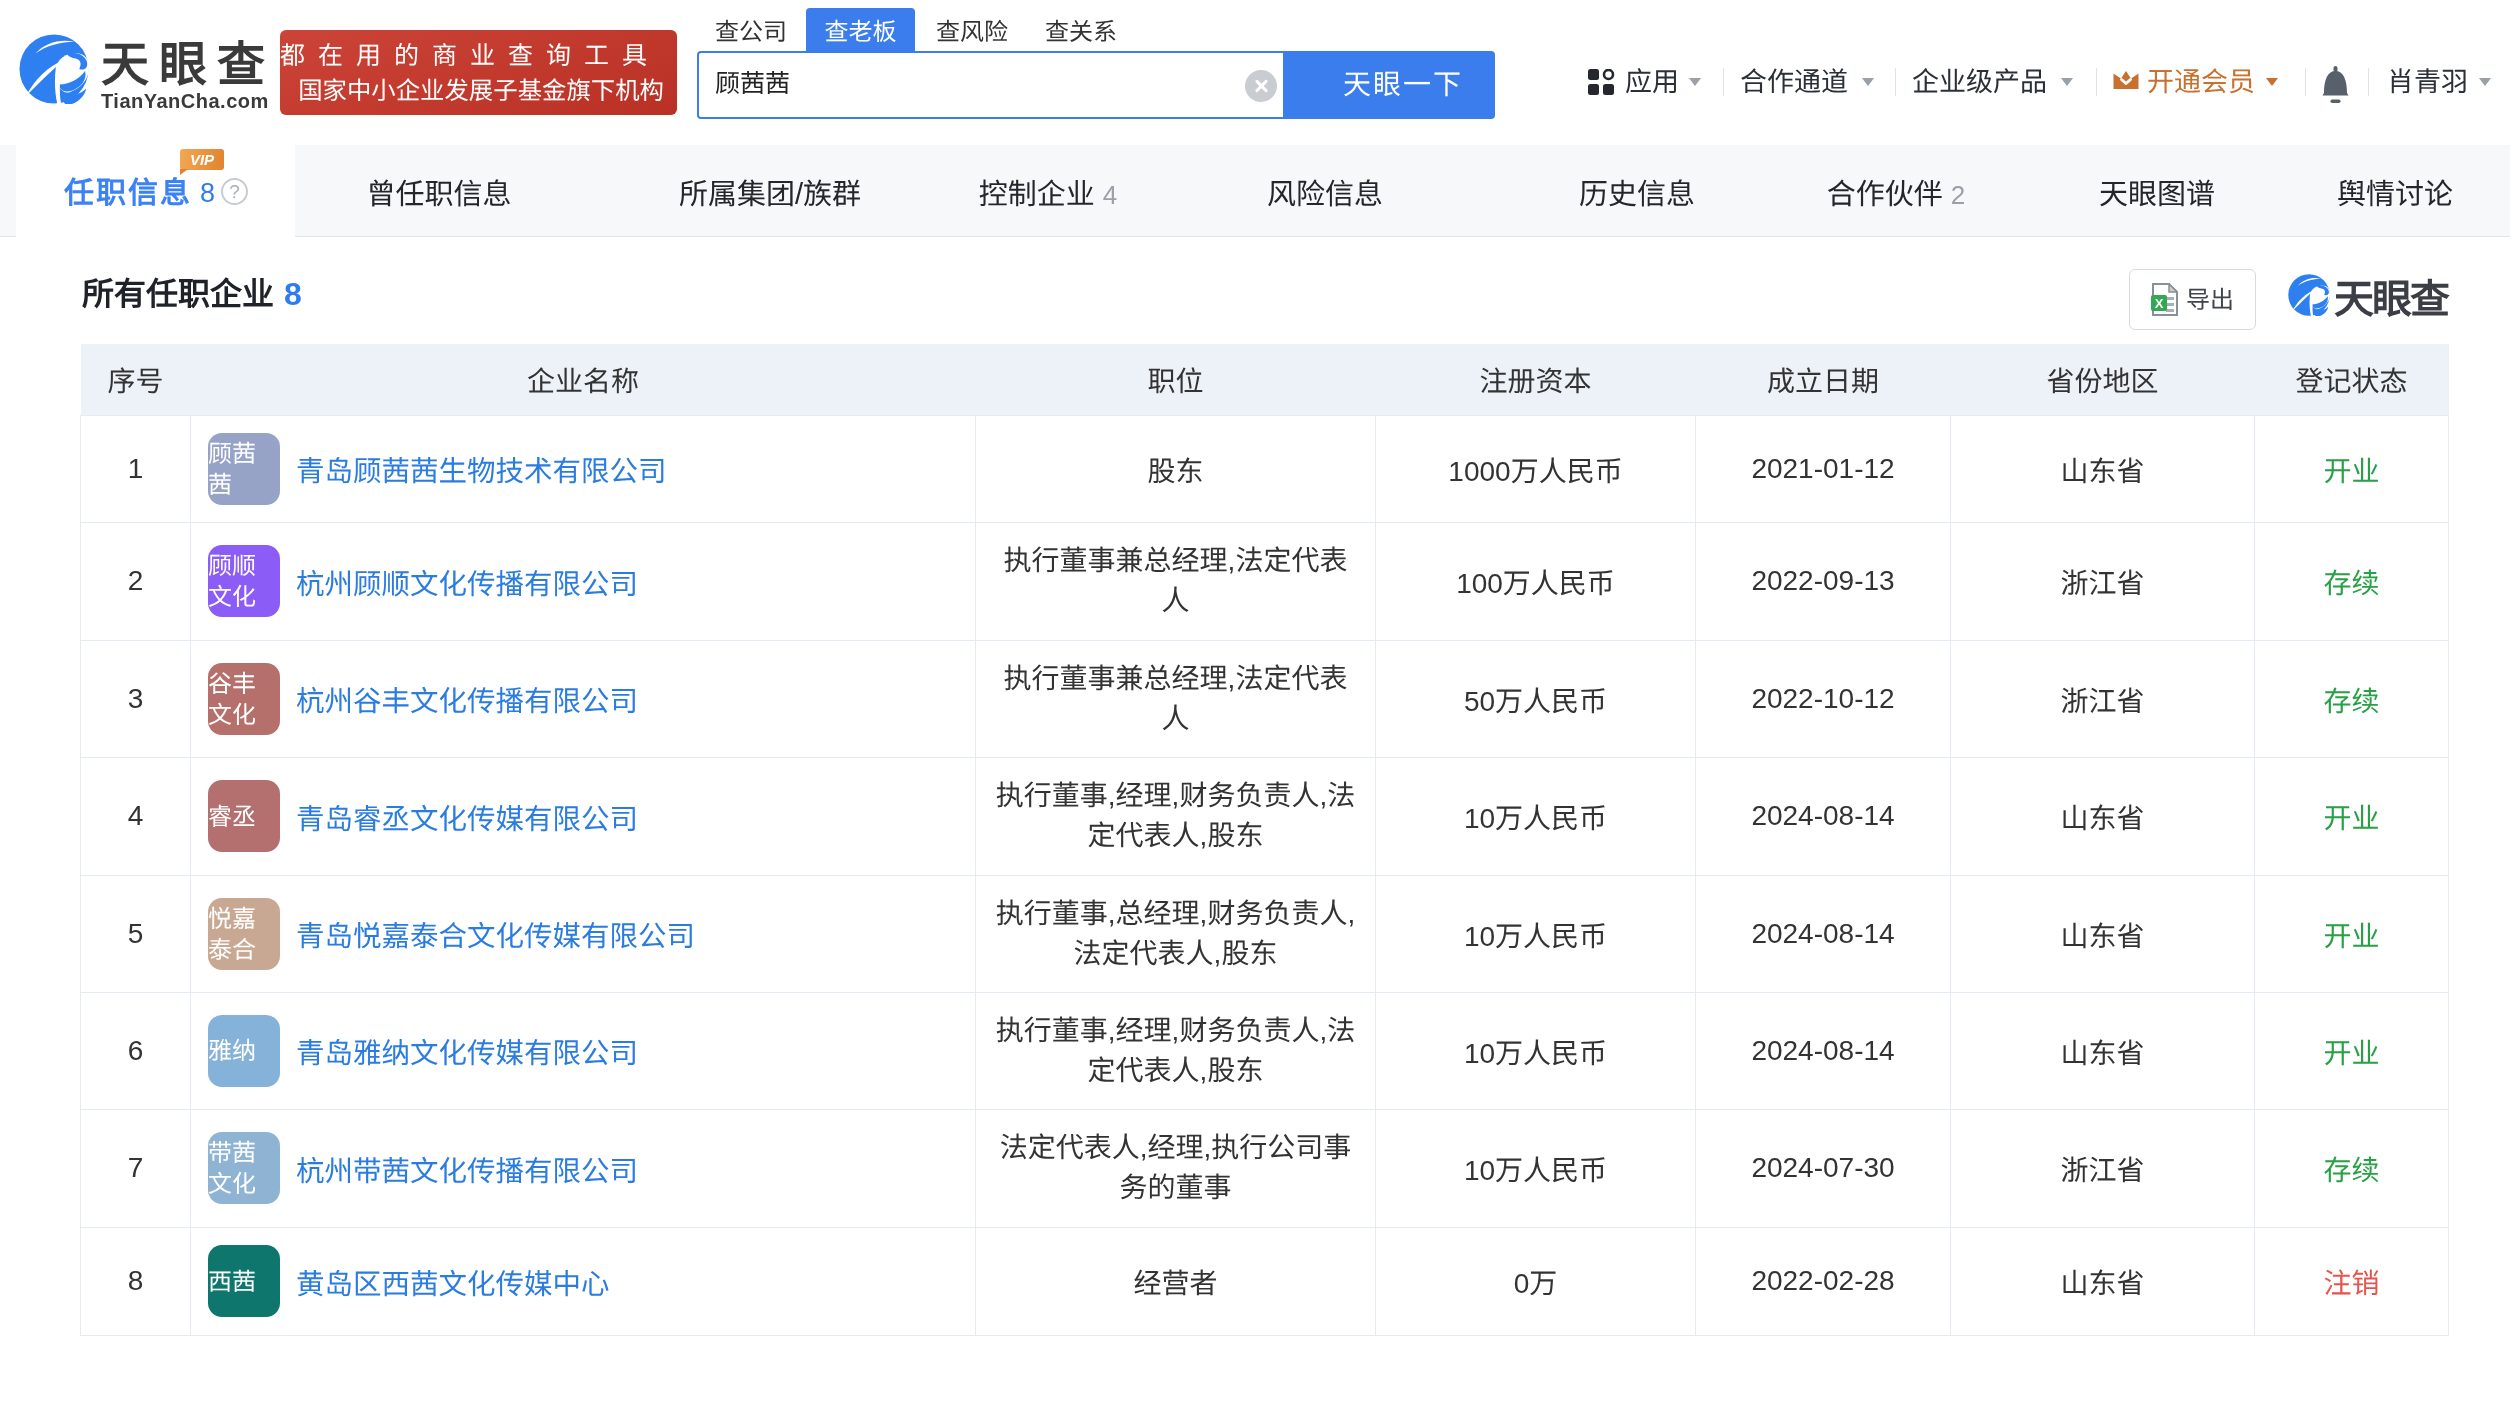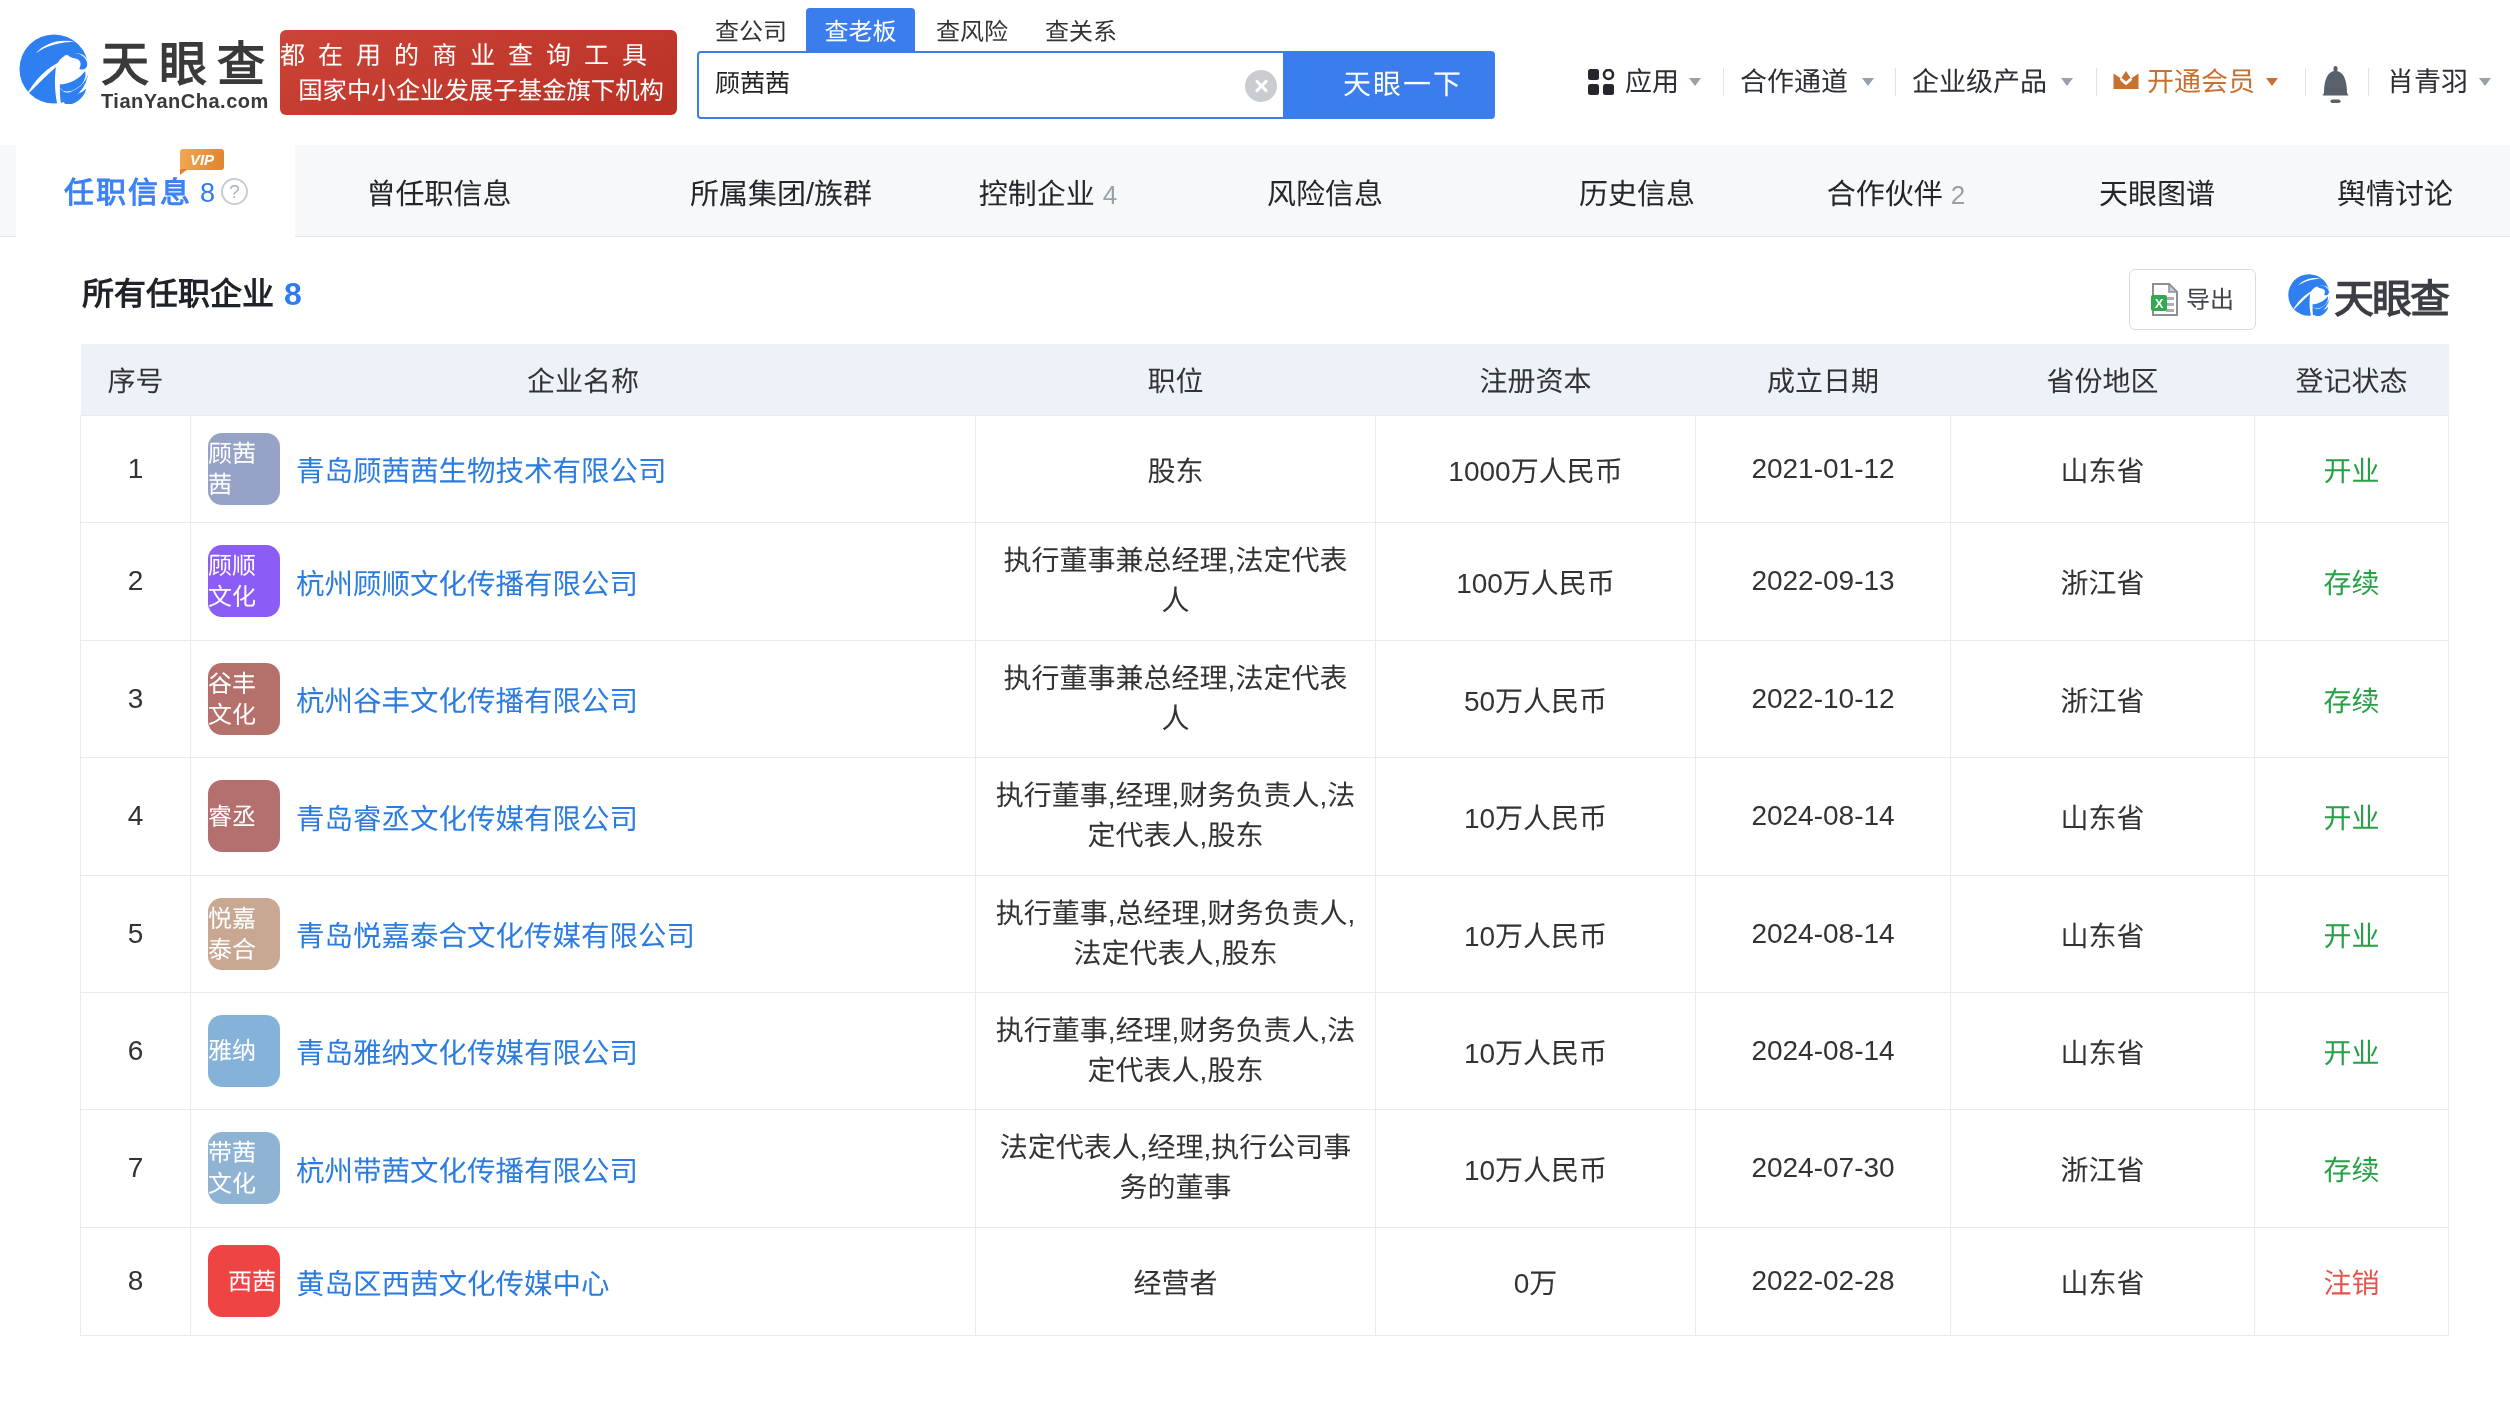--- a/index.html
+++ b/index.html
@@ -134,21 +134,21 @@
   </div>
 
   <div class="tabbar"></div>
   <div class="acttab" style="top:145px;">
     <div class="t">任职信息</div>
     <div class="n">8</div>
   </div>
   <div class="qmark">?</div>
   <div class="vip">VIP</div>
   <div class="tab" style="left:366px; width:146px;">曾任职信息</div>
-  <div class="tab" style="left:668px; width:204px;text-align:right;">所属集团/族群</div>
+  <div class="tab" style="left:668px; width:204px;">所属集团/族群</div>
   <div class="tab" style="left:973px; width:150px;">控制企业<span class="cnt">4</span></div>
   <div class="tab" style="left:1267px; width:116px;">风险信息</div>
   <div class="tab" style="left:1579px; width:116px;">历史信息</div>
   <div class="tab" style="left:1821px; width:150px;">合作伙伴<span class="cnt">2</span></div>
   <div class="tab" style="left:2099px; width:116px;">天眼图谱</div>
   <div class="tab" style="left:2337px; width:116px;">舆情讨论</div>
 
   <div class="chead">所有任职企业<span class="n">8</span></div>
   <div class="exbtn">
     <svg style="position:absolute;left:21px;top:13px;" width="27" height="34" viewBox="0 0 27 34">
@@ -254,21 +254,21 @@
       <td>7</td>
       <td class="name"><span class="av" style="background:#8fb3d2;"><span class="avh"></span><span>带茜<br>文化</span></span><span class="lnk">杭州带茜文化传播有限公司</span></td>
       <td class="pos">法定代表人,经理,执行公司事<br>务的董事</td>
           <td>10万人民币</td>
           <td>2024-07-30</td>
           <td>浙江省</td>
           <td class="st-g">存续</td>
     </tr>
     <tr style="height:108px;">
       <td>8</td>
-      <td class="name"><span class="av" style="background:#ef4444;padding-left:20px;"><span class="avh"></span><span>西茜</span></span><span class="lnk">黄岛区西茜文化传媒中心</span></td>
+      <td class="name"><span class="av" style="background:#0f766e;"><span class="avh"></span><span>西茜</span></span><span class="lnk">黄岛区西茜文化传媒中心</span></td>
       <td>经营者</td>
           <td>0万</td>
           <td>2022-02-28</td>
           <td>山东省</td>
           <td class="st-r">注销</td>
     </tr>
   </tbody>
     </table>
 
 </div>

